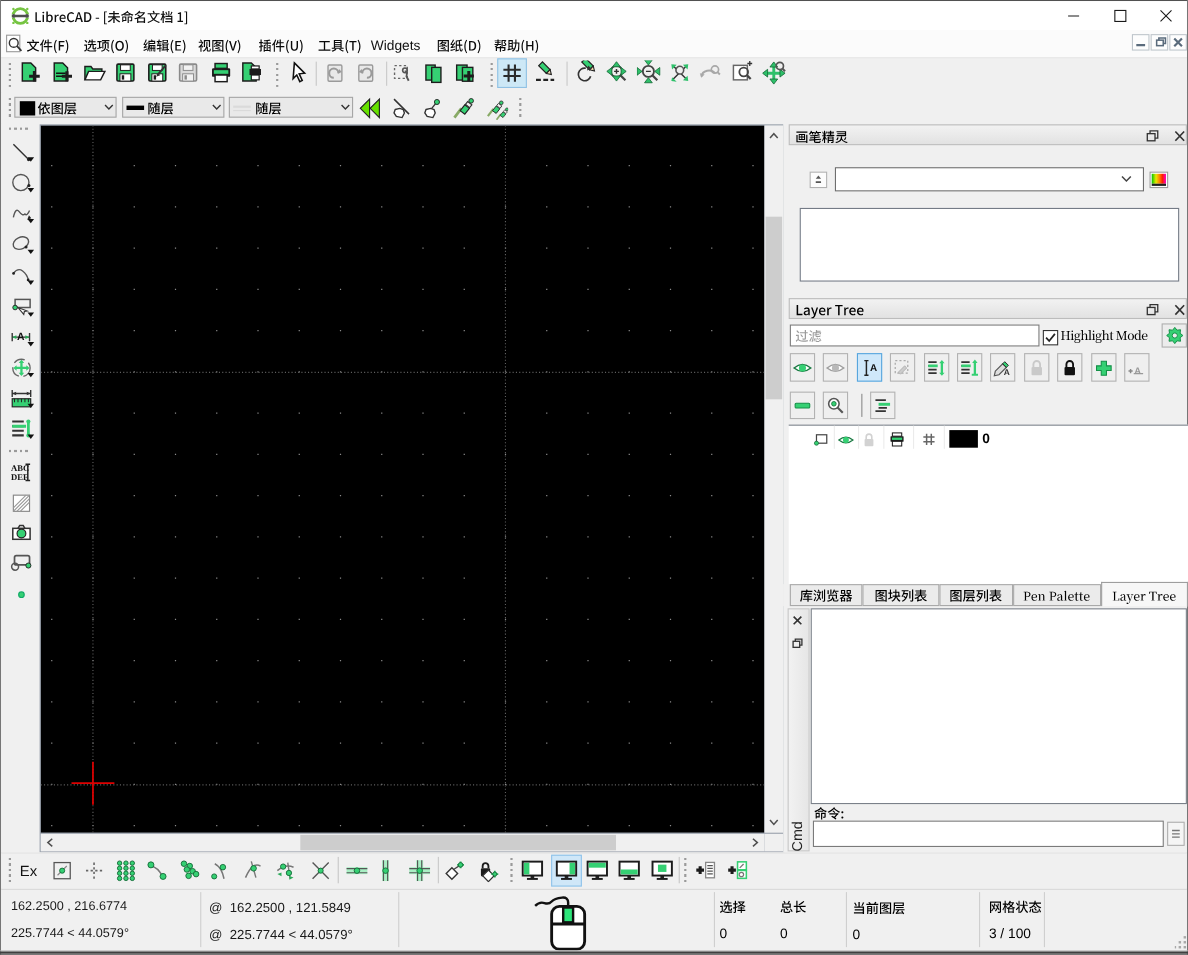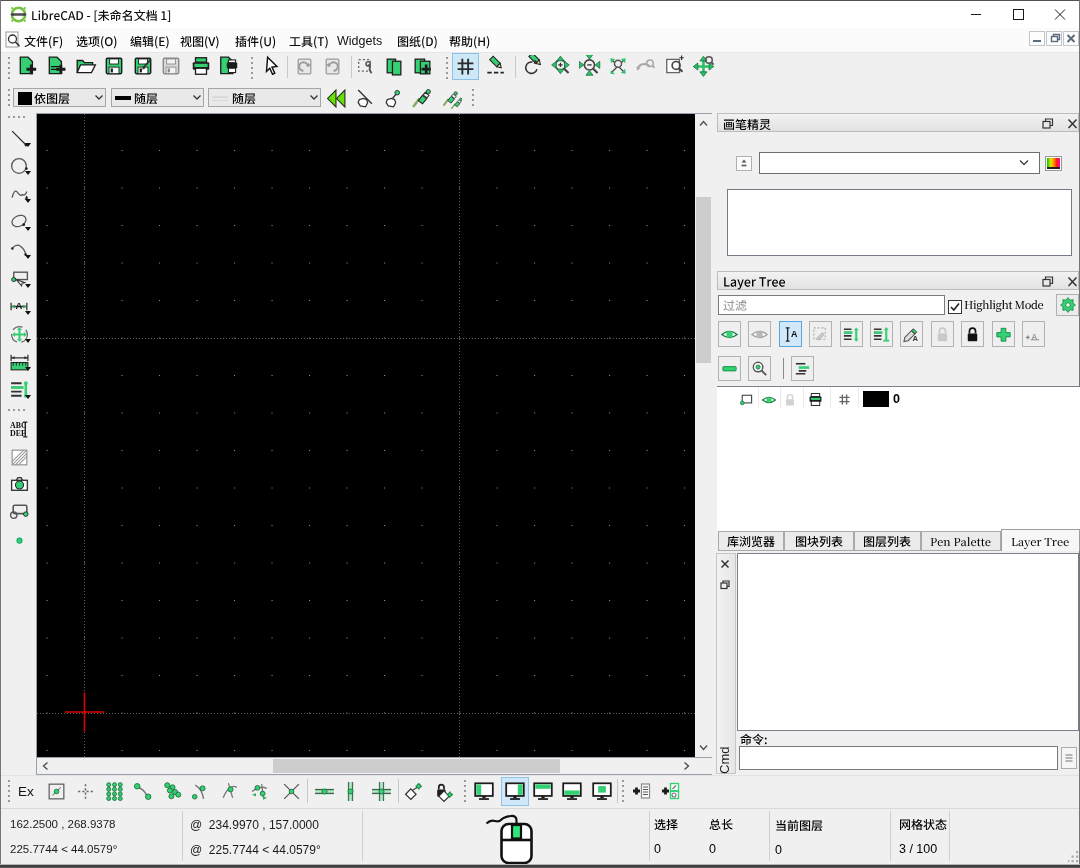--- a/index.html
+++ b/index.html
@@ -735,23 +735,23 @@
     <circle cx="14" cy="14" r="2" fill="none" stroke="#777" stroke-width="1.1"></circle>
   </svg>
 <div style="position:absolute;left:1px;top:808px;width:1078px;height:56px;background:#f0f0f0;"></div>
 <div style="position:absolute;left:1px;top:808px;width:1078px;height:1px;background:#d9d9d9;"></div>
 <div style="position:absolute;left:182px;top:811px;width:1px;height:50px;background:#cfcfcf;"></div>
 <div style="position:absolute;left:362px;top:811px;width:1px;height:50px;background:#cfcfcf;"></div>
 <div style="position:absolute;left:649px;top:811px;width:1px;height:50px;background:#cfcfcf;"></div>
 <div style="position:absolute;left:769px;top:811px;width:1px;height:50px;background:#cfcfcf;"></div>
 <div style="position:absolute;left:890px;top:811px;width:1px;height:50px;background:#cfcfcf;"></div>
 <div style="position:absolute;left:949px;top:811px;width:1px;height:50px;background:#cfcfcf;"></div>
-<div style="position:absolute;left:10px;top:818px;font:normal 11.5px 'Liberation Sans',sans-serif;color:#1a1a1a;white-space:pre;">162.2500 , 268.9378</div>
+<div style="position:absolute;left:10px;top:818px;font:normal 11.5px 'Liberation Sans',sans-serif;color:#1a1a1a;white-space:pre;">162.2500 , 216.6774</div>
 <div style="position:absolute;left:10px;top:843px;font:normal 11.5px 'Liberation Sans',sans-serif;color:#1a1a1a;white-space:pre;">225.7744 &lt; 44.0579°</div>
-<div style="position:absolute;left:190px;top:817.5px;font:normal 12px 'Liberation Sans',sans-serif;color:#1a1a1a;white-space:pre;">@  234.9970 , 157.0000</div>
+<div style="position:absolute;left:190px;top:817.5px;font:normal 12px 'Liberation Sans',sans-serif;color:#1a1a1a;white-space:pre;">@  162.2500 , 121.5849</div>
 <div style="position:absolute;left:190px;top:842.5px;font:normal 12px 'Liberation Sans',sans-serif;color:#1a1a1a;white-space:pre;">@  225.7744 &lt; 44.0579°</div>
 <svg style="position:absolute;left:478px;top:808px" width="58" height="56" viewBox="0 0 58 56">
     <path d="M38.5 16 v-3.5 q0-5-5.5-4.5 q-7 0.8-9.5 3.5 q-2.5 2.8-6.5 1.5 q-4.5-1.5-8.5 2.5" fill="none" stroke="#111" stroke-width="2.2"></path>
     <rect x="23.5" y="16" width="30" height="39" rx="7" fill="#fff" stroke="#111" stroke-width="2.6"></rect>
     <path d="M24 32 h29" stroke="#111" stroke-width="2.6"></path>
     <rect x="34" y="17" width="9" height="13.5" fill="#2de57a" stroke="#111" stroke-width="2.2"></rect>
   </svg>
 <svg style="position:absolute;left:654px;top:817px" width="26" height="18" viewBox="0 0 26 18">
     <path transform="translate(0,12)" d="M3.8 -6.0H11.4V-5.0H3.8ZM5.2 -8.5H10.9V-7.6H5.2ZM7.2 -10.1H8.3V-5.5H7.2ZM5.3 -9.8 6.3 -9.5Q6.0 -8.6 5.6 -7.8Q5.2 -6.9 4.7 -6.4Q4.6 -6.5 4.5 -6.6Q4.3 -6.7 4.1 -6.8Q3.9 -6.9 3.8 -6.9Q4.3 -7.5 4.7 -8.2Q5.0 -9.0 5.3 -9.8ZM8.1 -5.4H9.2V-2.4Q9.2 -2.2 9.2 -2.2Q9.3 -2.1 9.5 -2.1Q9.5 -2.1 9.6 -2.1Q9.7 -2.1 9.9 -2.1Q10.0 -2.1 10.1 -2.1Q10.2 -2.1 10.3 -2.1Q10.4 -2.1 10.5 -2.2Q10.5 -2.3 10.6 -2.6Q10.6 -2.9 10.6 -3.5Q10.7 -3.4 10.9 -3.3Q11.1 -3.2 11.2 -3.1Q11.4 -3.1 11.6 -3.0Q11.5 -2.3 11.4 -1.8Q11.3 -1.4 11.0 -1.3Q10.8 -1.1 10.4 -1.1Q10.3 -1.1 10.2 -1.1Q10.0 -1.1 9.8 -1.1Q9.7 -1.1 9.5 -1.1Q9.4 -1.1 9.3 -1.1Q8.8 -1.1 8.6 -1.2Q8.3 -1.3 8.2 -1.6Q8.1 -1.9 8.1 -2.4ZM6.0 -5.4H7.1Q7.0 -4.7 6.8 -4.0Q6.7 -3.3 6.4 -2.8Q6.1 -2.2 5.5 -1.8Q5.0 -1.3 4.2 -1.0Q4.1 -1.1 4.0 -1.3Q3.9 -1.5 3.8 -1.6Q3.6 -1.8 3.5 -1.9Q4.2 -2.1 4.7 -2.5Q5.2 -2.8 5.4 -3.3Q5.7 -3.7 5.8 -4.3Q5.9 -4.8 6.0 -5.4ZM0.7 -9.1 1.5 -9.7Q1.8 -9.5 2.2 -9.1Q2.6 -8.8 2.9 -8.4Q3.2 -8.1 3.4 -7.8L2.5 -7.1Q2.3 -7.4 2.0 -7.8Q1.7 -8.1 1.4 -8.5Q1.0 -8.8 0.7 -9.1ZM3.1 -5.5V-0.9H2.1V-4.5H0.6V-5.5ZM3.0 -1.3Q3.3 -1.3 3.6 -1.1Q3.8 -0.9 4.3 -0.7Q4.8 -0.3 5.6 -0.2Q6.3 -0.1 7.3 -0.1Q7.9 -0.1 8.7 -0.2Q9.5 -0.2 10.3 -0.3Q11.0 -0.3 11.6 -0.4Q11.6 -0.2 11.5 -0.0Q11.4 0.2 11.4 0.4Q11.3 0.6 11.3 0.8Q11.0 0.8 10.5 0.8Q10.0 0.8 9.4 0.8Q8.8 0.9 8.3 0.9Q7.7 0.9 7.3 0.9Q6.2 0.9 5.5 0.8Q4.7 0.6 4.1 0.3Q3.7 0.1 3.5 -0.1Q3.2 -0.3 3.0 -0.3Q2.8 -0.3 2.5 -0.2Q2.2 0.0 1.9 0.3Q1.5 0.7 1.2 1.0L0.5 0.1Q0.9 -0.3 1.4 -0.6Q1.8 -0.9 2.2 -1.1Q2.7 -1.3 3.0 -1.3Z M12.4 -3.9Q13.1 -4.1 14.2 -4.4Q15.2 -4.7 16.3 -5.0L16.4 -4.0Q15.4 -3.7 14.5 -3.4Q13.5 -3.1 12.6 -2.9ZM12.5 -7.8H16.5V-6.8H12.5ZM14.0 -10.1H15.1V-0.3Q15.1 0.2 15.0 0.4Q14.9 0.6 14.6 0.8Q14.4 0.9 14.0 0.9Q13.6 1.0 13.0 1.0Q13.0 0.8 12.9 0.5Q12.8 0.2 12.7 -0.1Q13.1 -0.0 13.4 -0.0Q13.7 -0.0 13.8 -0.0Q14.0 -0.0 14.0 -0.3ZM16.8 -9.5H22.2V-8.6H16.8ZM21.9 -9.5H22.1L22.3 -9.6L23.0 -9.2Q22.5 -8.3 21.9 -7.6Q21.2 -6.8 20.4 -6.3Q19.6 -5.7 18.6 -5.2Q17.7 -4.8 16.8 -4.5Q16.7 -4.7 16.5 -5.0Q16.4 -5.2 16.2 -5.4Q17.1 -5.6 18.0 -6.0Q18.8 -6.4 19.6 -6.9Q20.4 -7.4 21.0 -8.0Q21.6 -8.6 21.9 -9.4ZM18.3 -9.1Q18.7 -8.2 19.6 -7.4Q20.4 -6.7 21.4 -6.2Q22.5 -5.7 23.7 -5.4Q23.6 -5.3 23.5 -5.1Q23.4 -5.0 23.3 -4.8Q23.1 -4.6 23.1 -4.5Q21.8 -4.8 20.7 -5.4Q19.7 -6.0 18.8 -6.9Q18.0 -7.7 17.4 -8.8ZM17.0 -3.9H22.7V-3.0H17.0ZM16.4 -1.9H23.5V-0.9H16.4ZM19.4 -5.0H20.4V1.0H19.4Z" fill="#000"></path>
   </svg>

